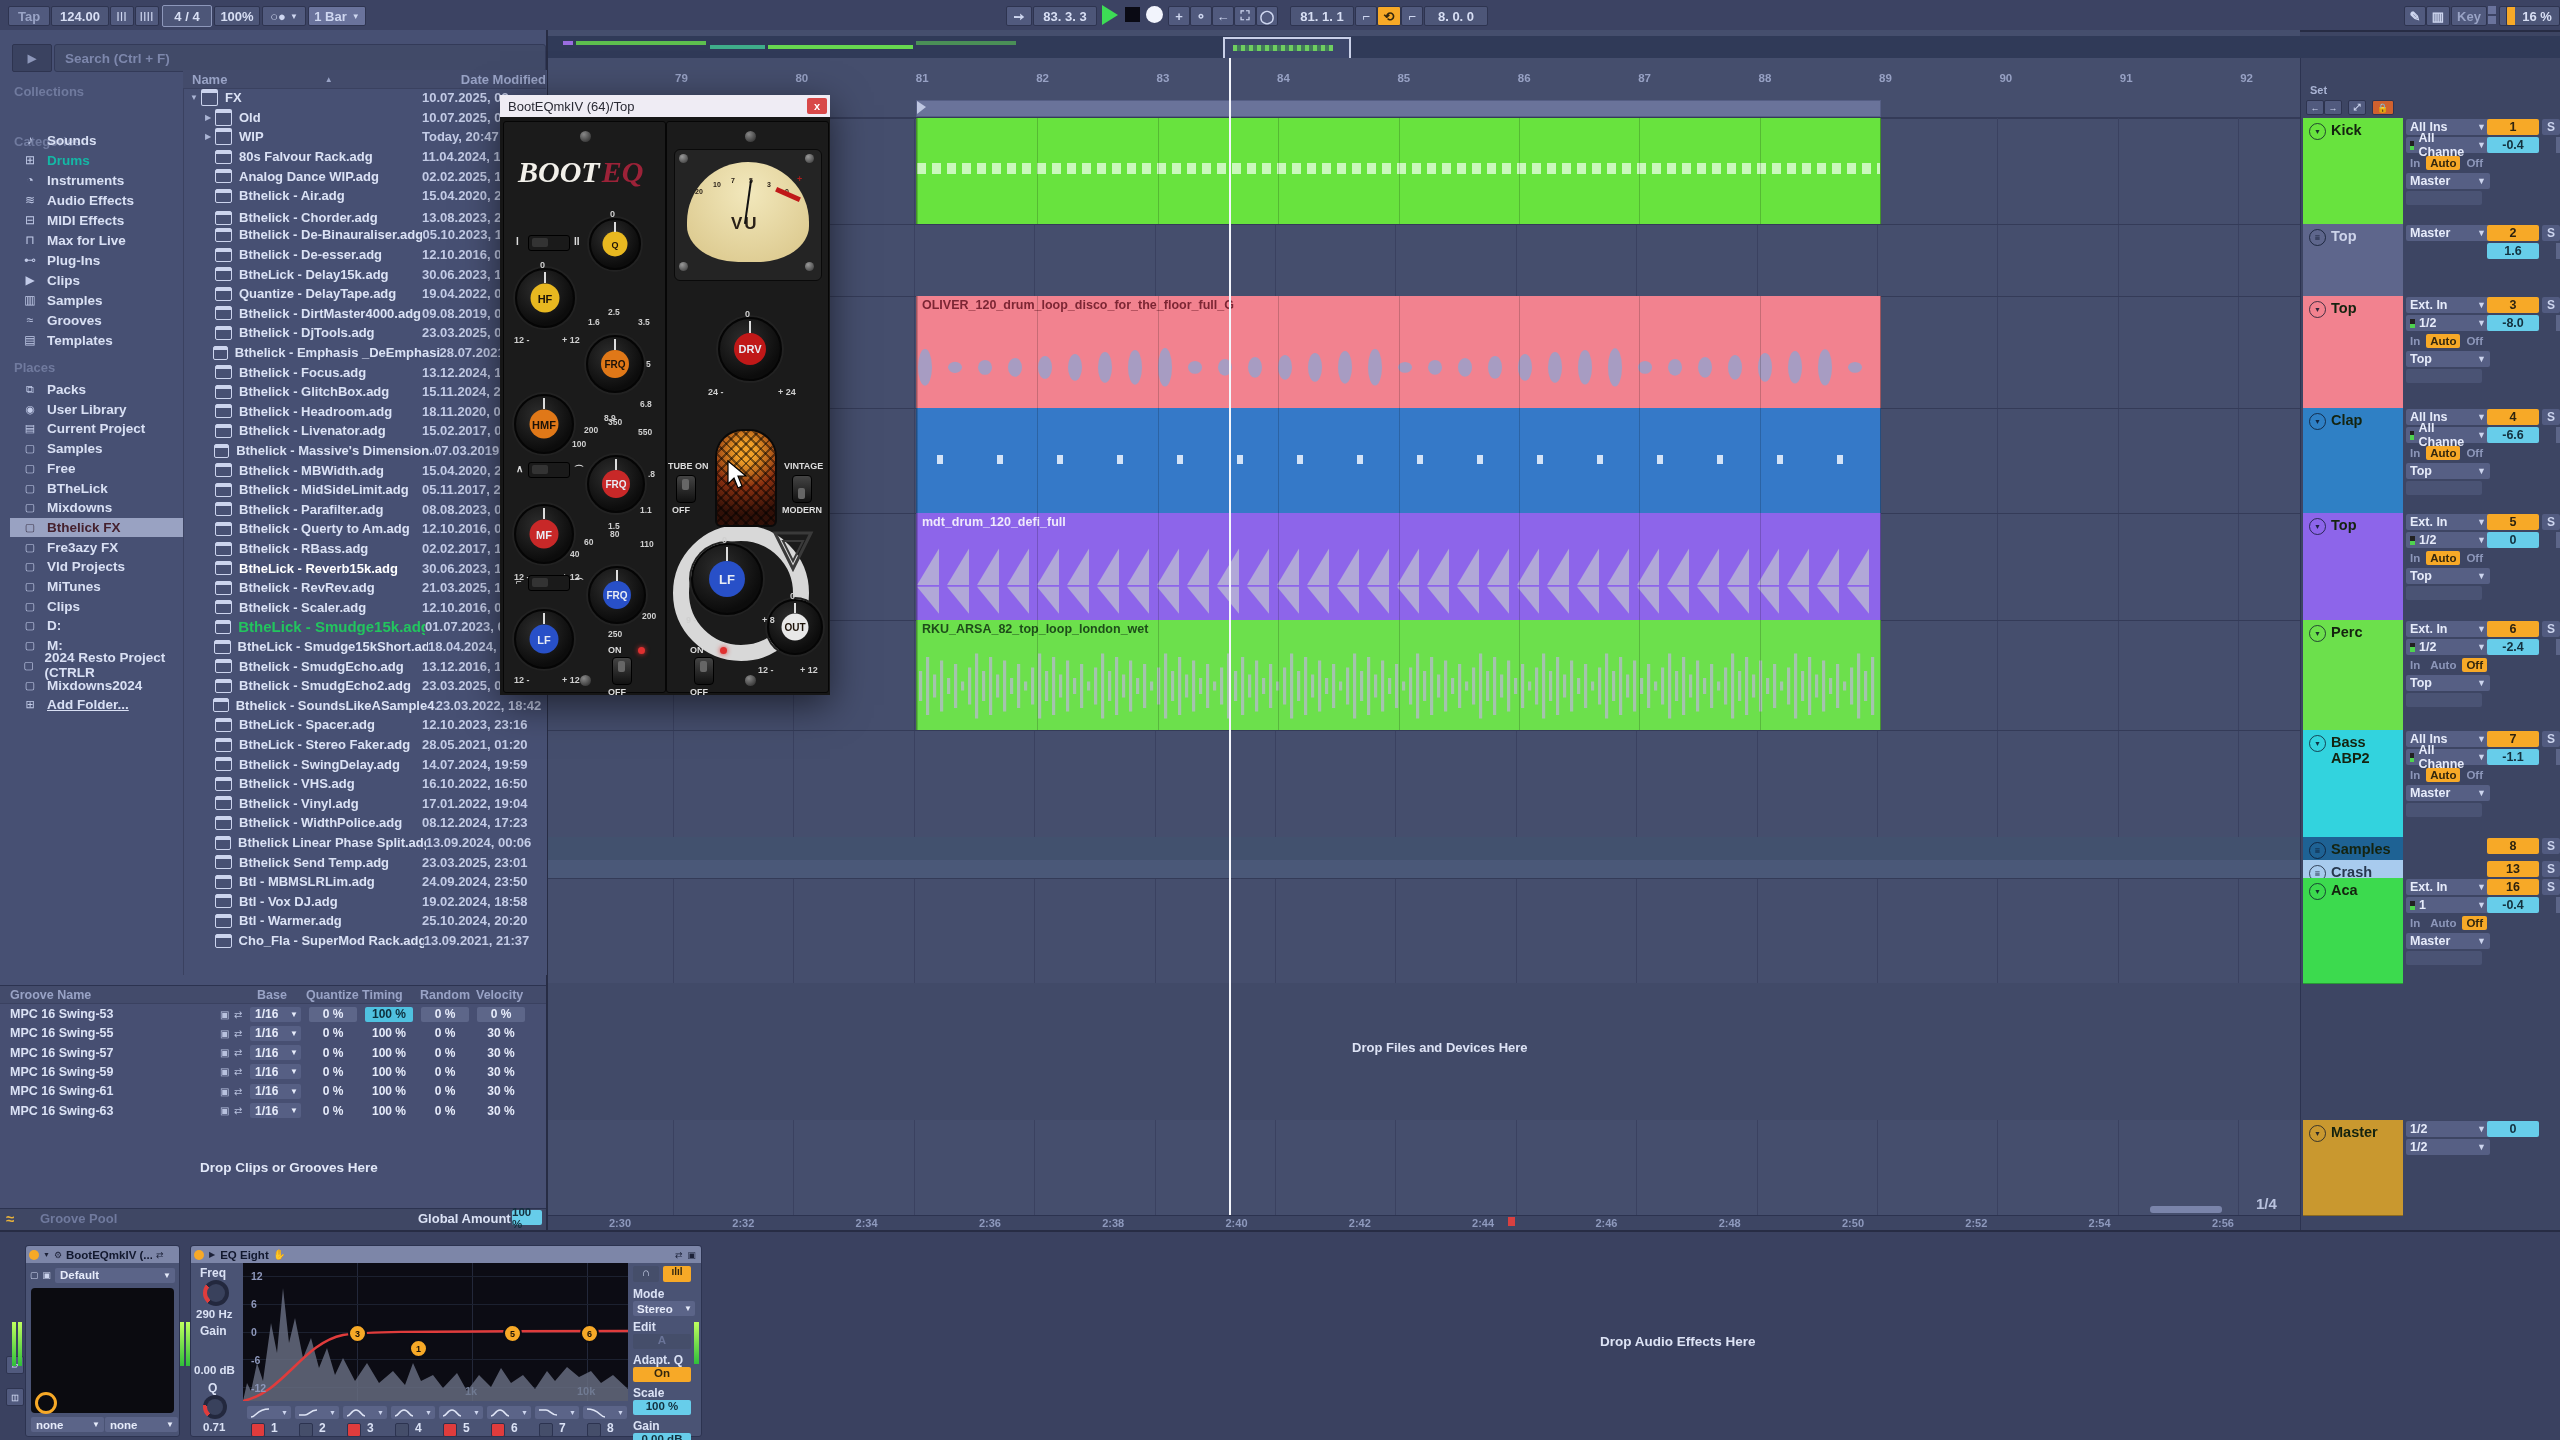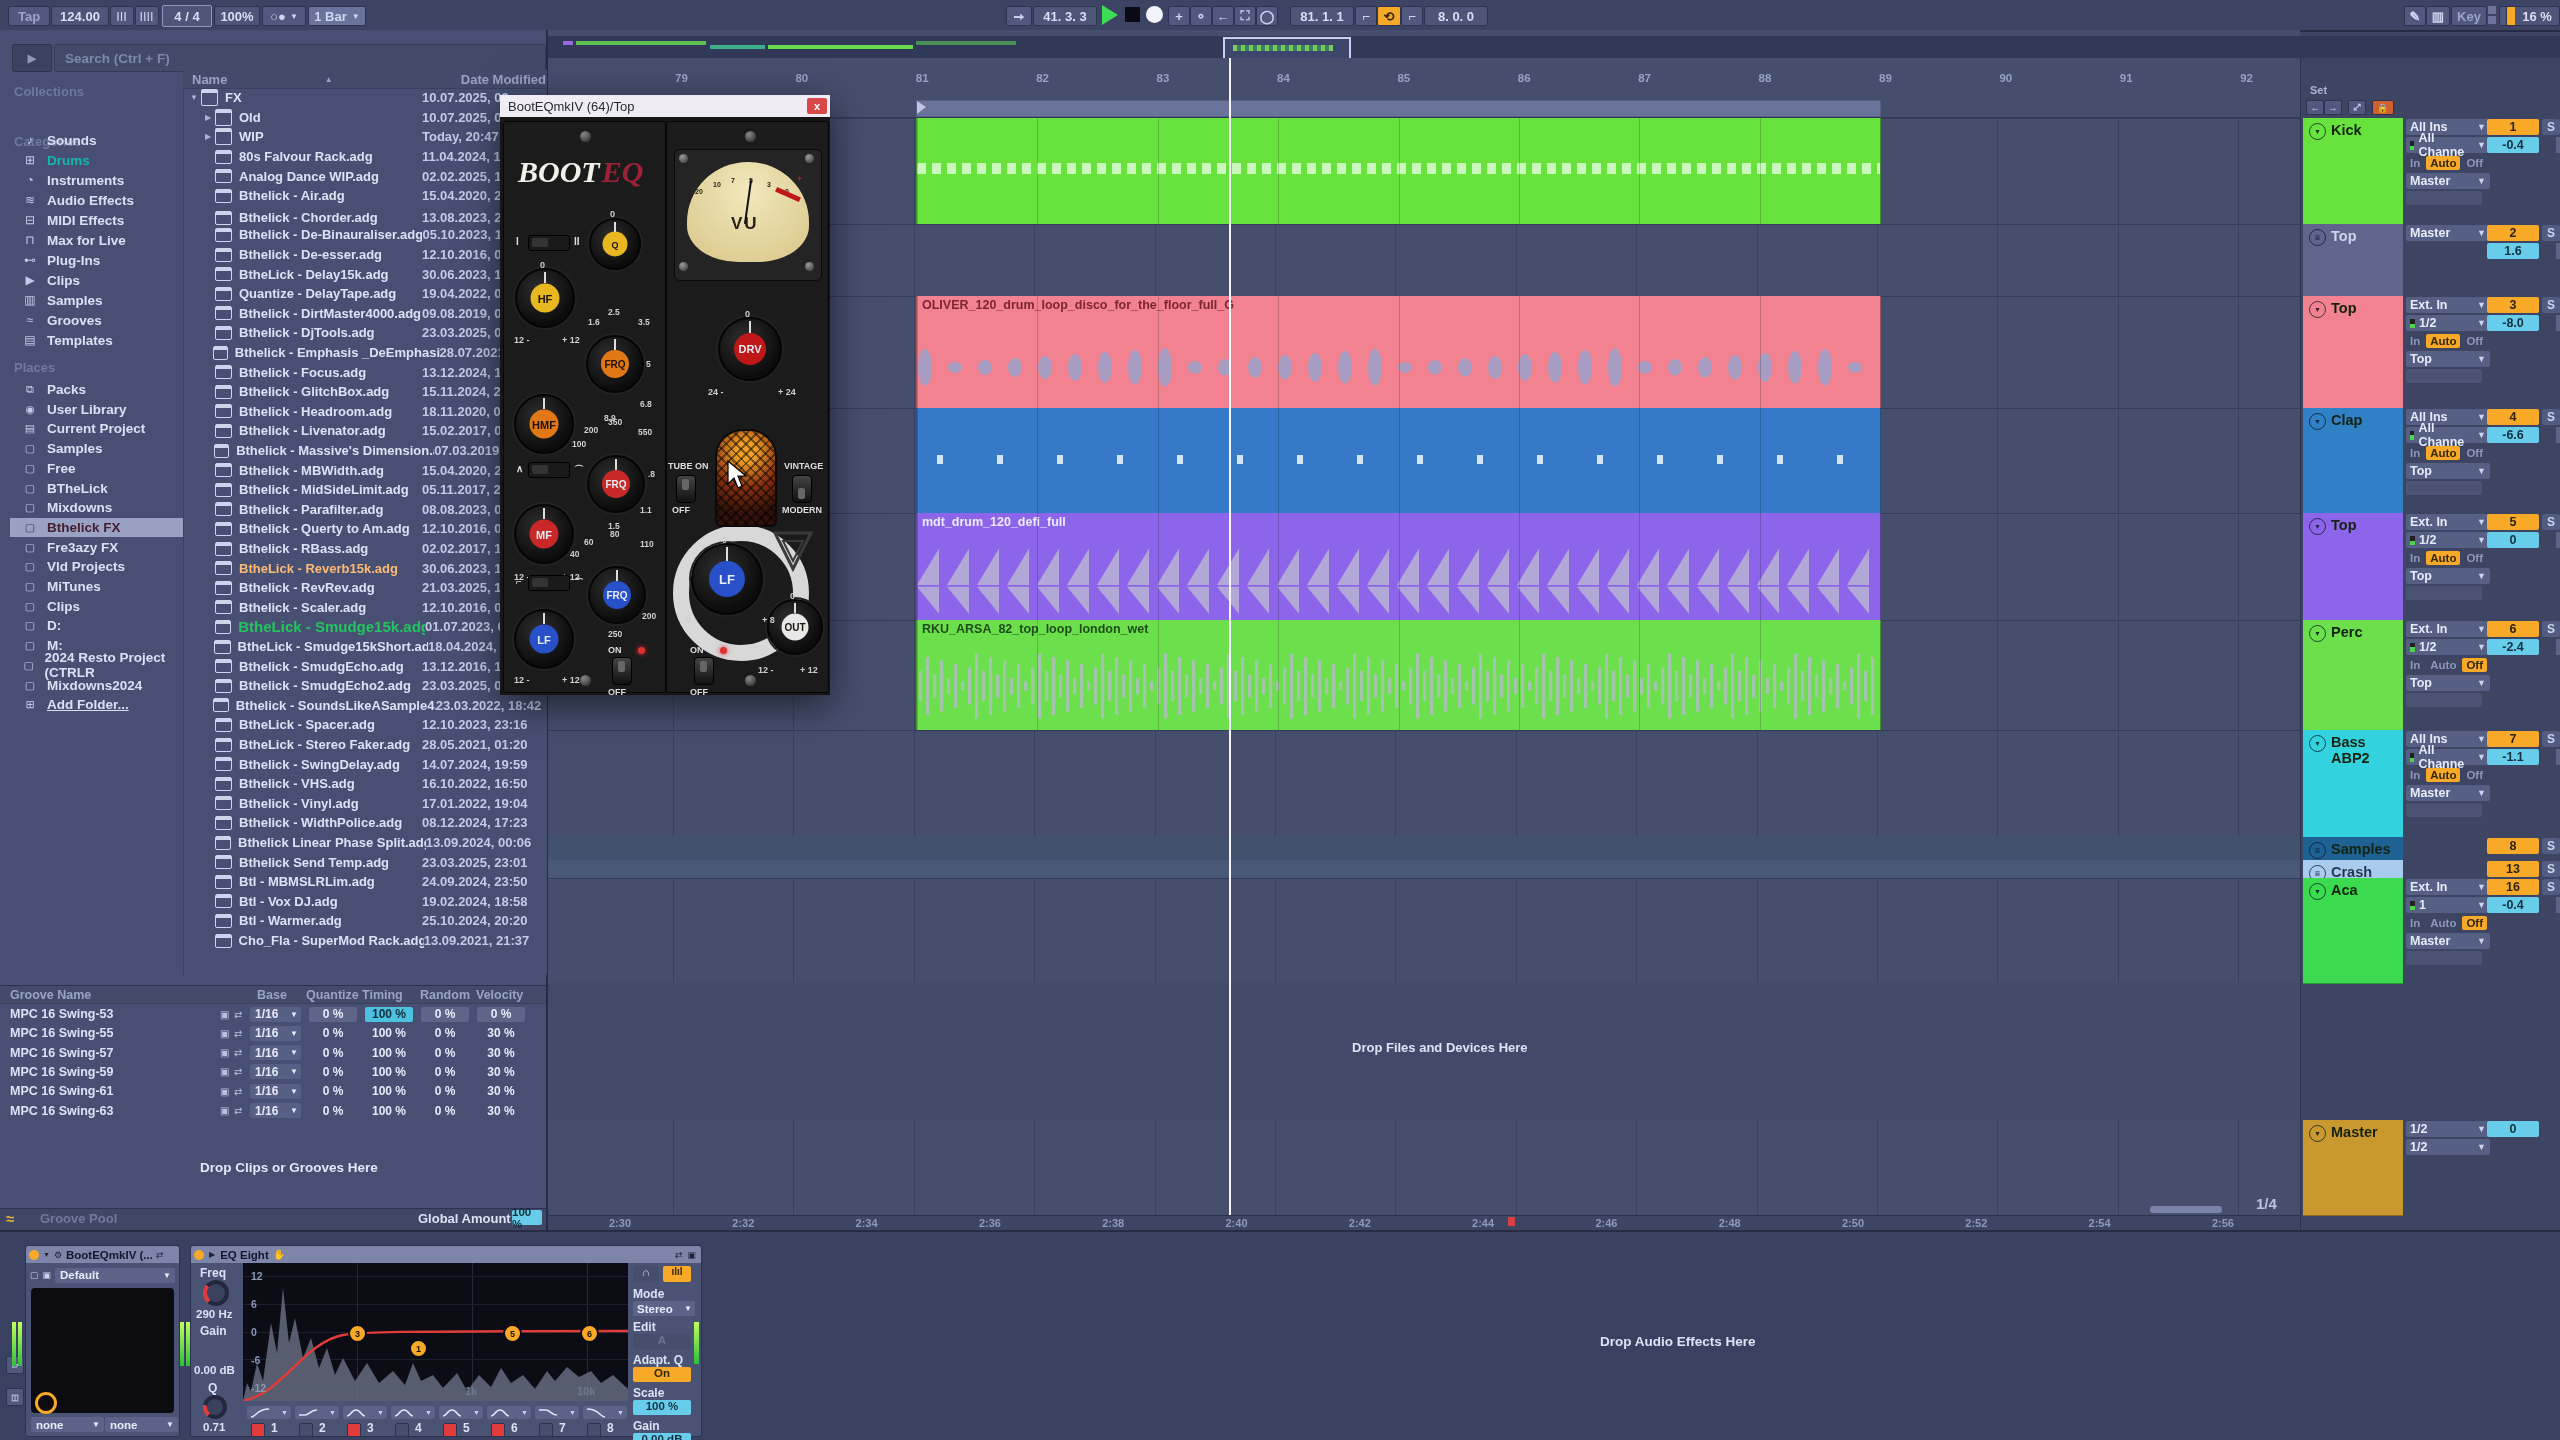--- a/index.html
+++ b/index.html
@@ -42,21 +42,21 @@
   <div class="abs btn" style="left:135px;top:6px;width:22px;height:18px;font-size:9px;letter-spacing:1px;">||||</div>
   <div class="abs field" style="left:162px;top:5px;width:48px;height:20px;border:1px solid #8d97ba;">4 / 4</div>
   <div class="abs field" style="left:214px;top:6px;width:44px;height:18px;">100%</div>
   <div class="abs btn" style="left:262px;top:6px;width:42px;height:18px;">○●<span style="font-size:8px;margin-left:4px;">▼</span></div>
   <div class="abs btn" style="left:308px;top:6px;width:56px;height:18px;background:#6a739c;">
       <span>1 Bar</span>
       <span style="font-size:8px;margin-left:5px;">▼</span>
     </div>
 
   <div class="abs btn" style="left:1006px;top:6px;width:24px;height:18px;">➙</div>
-  <div class="abs field" style="left:1033px;top:6px;width:62px;height:18px;">41. 3. 3</div>
+  <div class="abs field" style="left:1033px;top:6px;width:62px;height:18px;">83. 3. 3</div>
   <div class="abs" style="left:1102px;top:5px;width:0;height:0;border-left:16px solid #3ddc55;border-top:10px solid transparent;border-bottom:10px solid transparent;"></div>
   <div class="abs" style="left:1125px;top:7px;width:15px;height:15px;background:#0a0a14;"></div>
   <div class="abs" style="left:1146px;top:6px;width:17px;height:17px;border-radius:50%;background:#f2f4fc;"></div>
   <div class="abs btn" style="left:1168px;top:6px;width:20px;height:18px;">+</div>
   <div class="abs btn" style="left:1190px;top:6px;width:20px;height:18px;">⚬</div>
   <div class="abs btn" style="left:1212px;top:6px;width:20px;height:18px;">←</div>
   <div class="abs btn" style="left:1234px;top:6px;width:20px;height:18px;">⛶</div>
   <div class="abs btn" style="left:1256px;top:6px;width:20px;height:18px;">◯</div>
   <div class="abs field" style="left:1290px;top:6px;width:62px;height:18px;">81. 1. 1</div>
   <div class="abs btn" style="left:1355px;top:6px;width:20px;height:18px;">⌐</div>
@@ -347,21 +347,21 @@
       </div>
       <div class="abs" style="left: 183px; top: 538.8px; width: 363px; height: 19.6px; display: flex; align-items: center;">
         <div class="abs" style="position: static; width: 14px; margin-left: 18px; font-size: 8px; color: rgb(170, 180, 212); text-align: center;"></div>
         <div class="abs" style="position: static; width: 15px; height: 12px; border: 1.6px solid rgb(204, 212, 238); border-radius: 2px; margin-right: 7px; background: linear-gradient(rgb(204, 212, 238) 3px, transparent 3px);"></div>
         <div class="abs" style="position: static; font-size: 13px; font-weight: 700; color: rgb(219, 226, 245); white-space: nowrap; overflow: hidden; max-width: 215px;">Bthelick - RBass.adg</div>
         <div class="abs" style="position: static; margin-left: auto; margin-right: 2px; font-size: 13px; font-weight: 700; color: rgb(195, 203, 230); white-space: nowrap; width: 122px;">02.02.2017, 17</div>
       </div>
       <div class="abs" style="left: 183px; top: 558.4px; width: 363px; height: 19.6px; display: flex; align-items: center;">
         <div class="abs" style="position: static; width: 14px; margin-left: 18px; font-size: 8px; color: rgb(170, 180, 212); text-align: center;"></div>
         <div class="abs" style="position: static; width: 15px; height: 12px; border: 1.6px solid rgb(204, 212, 238); border-radius: 2px; margin-right: 7px; background: linear-gradient(rgb(204, 212, 238) 3px, transparent 3px);"></div>
-        <div class="abs" style="position: static; font-size: 13px; font-weight: 700; color: #fdba74; white-space: nowrap; overflow: hidden; max-width: 215px;">BtheLick - Reverb15k.adg</div>
+        <div class="abs" style="position: static; font-size: 13px; font-weight: 700; color: #ffffff; white-space: nowrap; overflow: hidden; max-width: 215px;">BtheLick - Reverb15k.adg</div>
         <div class="abs" style="position: static; margin-left: auto; margin-right: 2px; font-size: 13px; font-weight: 700; color: rgb(195, 203, 230); white-space: nowrap; width: 122px;">30.06.2023, 16</div>
       </div>
       <div class="abs" style="left: 183px; top: 578px; width: 363px; height: 19.6px; display: flex; align-items: center;">
         <div class="abs" style="position: static; width: 14px; margin-left: 18px; font-size: 8px; color: rgb(170, 180, 212); text-align: center;"></div>
         <div class="abs" style="position: static; width: 15px; height: 12px; border: 1.6px solid rgb(204, 212, 238); border-radius: 2px; margin-right: 7px; background: linear-gradient(rgb(204, 212, 238) 3px, transparent 3px);"></div>
         <div class="abs" style="position: static; font-size: 13px; font-weight: 700; color: rgb(219, 226, 245); white-space: nowrap; overflow: hidden; max-width: 215px;">Bthelick - RevRev.adg</div>
         <div class="abs" style="position: static; margin-left: auto; margin-right: 2px; font-size: 13px; font-weight: 700; color: rgb(195, 203, 230); white-space: nowrap; width: 122px;">21.03.2025, 19</div>
       </div>
       <div class="abs" style="left: 183px; top: 597.6px; width: 363px; height: 19.6px; display: flex; align-items: center;">
         <div class="abs" style="position: static; width: 14px; margin-left: 18px; font-size: 8px; color: rgb(170, 180, 212); text-align: center;"></div>

